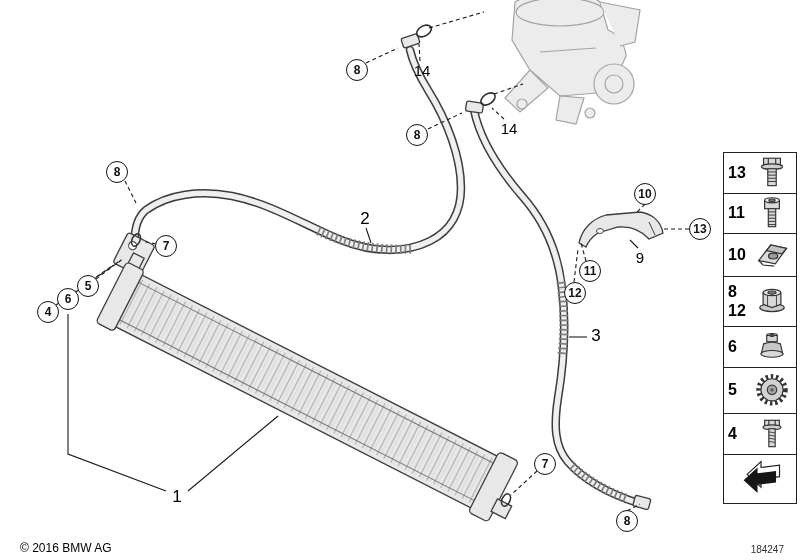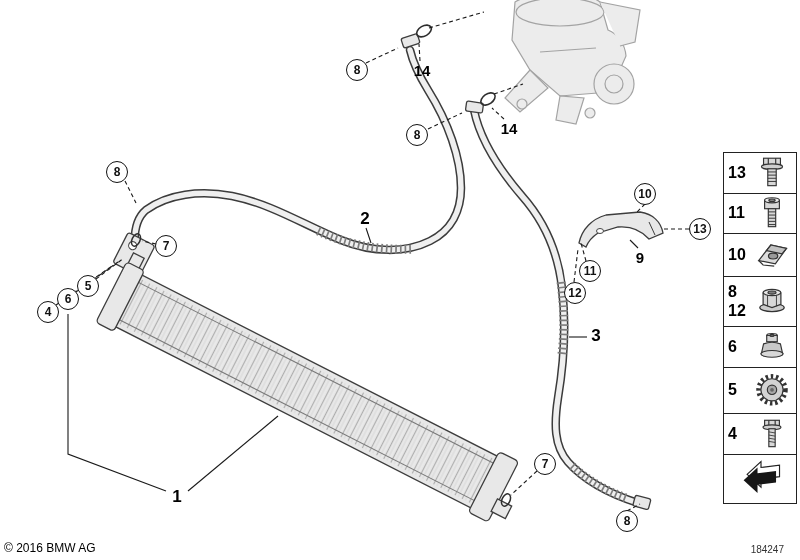--- a/index.html
+++ b/index.html
@@ -2,30 +2,30 @@
 <html><head>
 <meta charset="utf-8">
 <style>
   *{margin:0;padding:0;box-sizing:border-box}
   html,body{width:800px;height:560px;background:#fff;font-family:"Liberation Sans",sans-serif;overflow:hidden}
   .stage{position:relative;width:800px;height:560px;background:#fff}
   .diagram-svg{position:absolute;left:0;top:0;z-index:1}
   .callout{position:absolute;width:22px;height:22px;border:1.6px solid #111;border-radius:50%;
            background:#fff;display:flex;align-items:center;justify-content:center;
            font-weight:bold;font-size:12px;color:#111;transform:translate(-50%,-50%);z-index:3}
-  .plabel{position:absolute;font-weight:bold;font-size:15px;color:#000;
+  .plabel{position:absolute;font-weight:normal;font-size:15px;color:#000;
           transform:translate(-50%,-50%);z-index:3;background:transparent}
   .plabel.big{font-size:17px}
   .legend{position:absolute;left:723px;top:152px;width:74px;z-index:2}
   .lbox{border:1.5px solid #222;background:#fff;margin-top:-1.5px;display:flex;
         align-items:center;padding:1px 2px 1px 4px;min-height:42px}
   .lbox:first-child{margin-top:0}
   .lnum{font-weight:bold;font-size:16px;width:22px;color:#000;line-height:1.15;flex:none}
   .licon{flex:1;display:flex;justify-content:center;align-items:center}
-  .footer-copy{position:absolute;left:4px;bottom:5px;font-size:12px;color:#000;z-index:3}
+  .footer-copy{position:absolute;left:20px;bottom:5px;font-size:12px;color:#000;z-index:3}
   .footer-num{position:absolute;right:16px;bottom:5px;font-size:10px;color:#333;z-index:3}
   
   .part{fill:#e8e8e8;stroke:#3d3d3d;stroke-width:1.3}
   .ghost{fill:#ececec;stroke:#a3a3a3;stroke-width:1.2}
   .dash{fill:none;stroke:#1a1a1a;stroke-width:1.1;stroke-dasharray:4 3}
   .lead{fill:none;stroke:#1a1a1a;stroke-width:1.1}
   .tube-o{fill:none;stroke:#3b3b3b;stroke-width:8.5;stroke-linecap:round}
   .tube-i{fill:none;stroke:#efefef;stroke-width:5.5;stroke-linecap:round}
   .rib{fill:none;stroke:#7d7d7d;stroke-width:9;stroke-dasharray:1.7 3;stroke-linecap:butt}
   .ic{stroke:#333;stroke-width:1.1}

